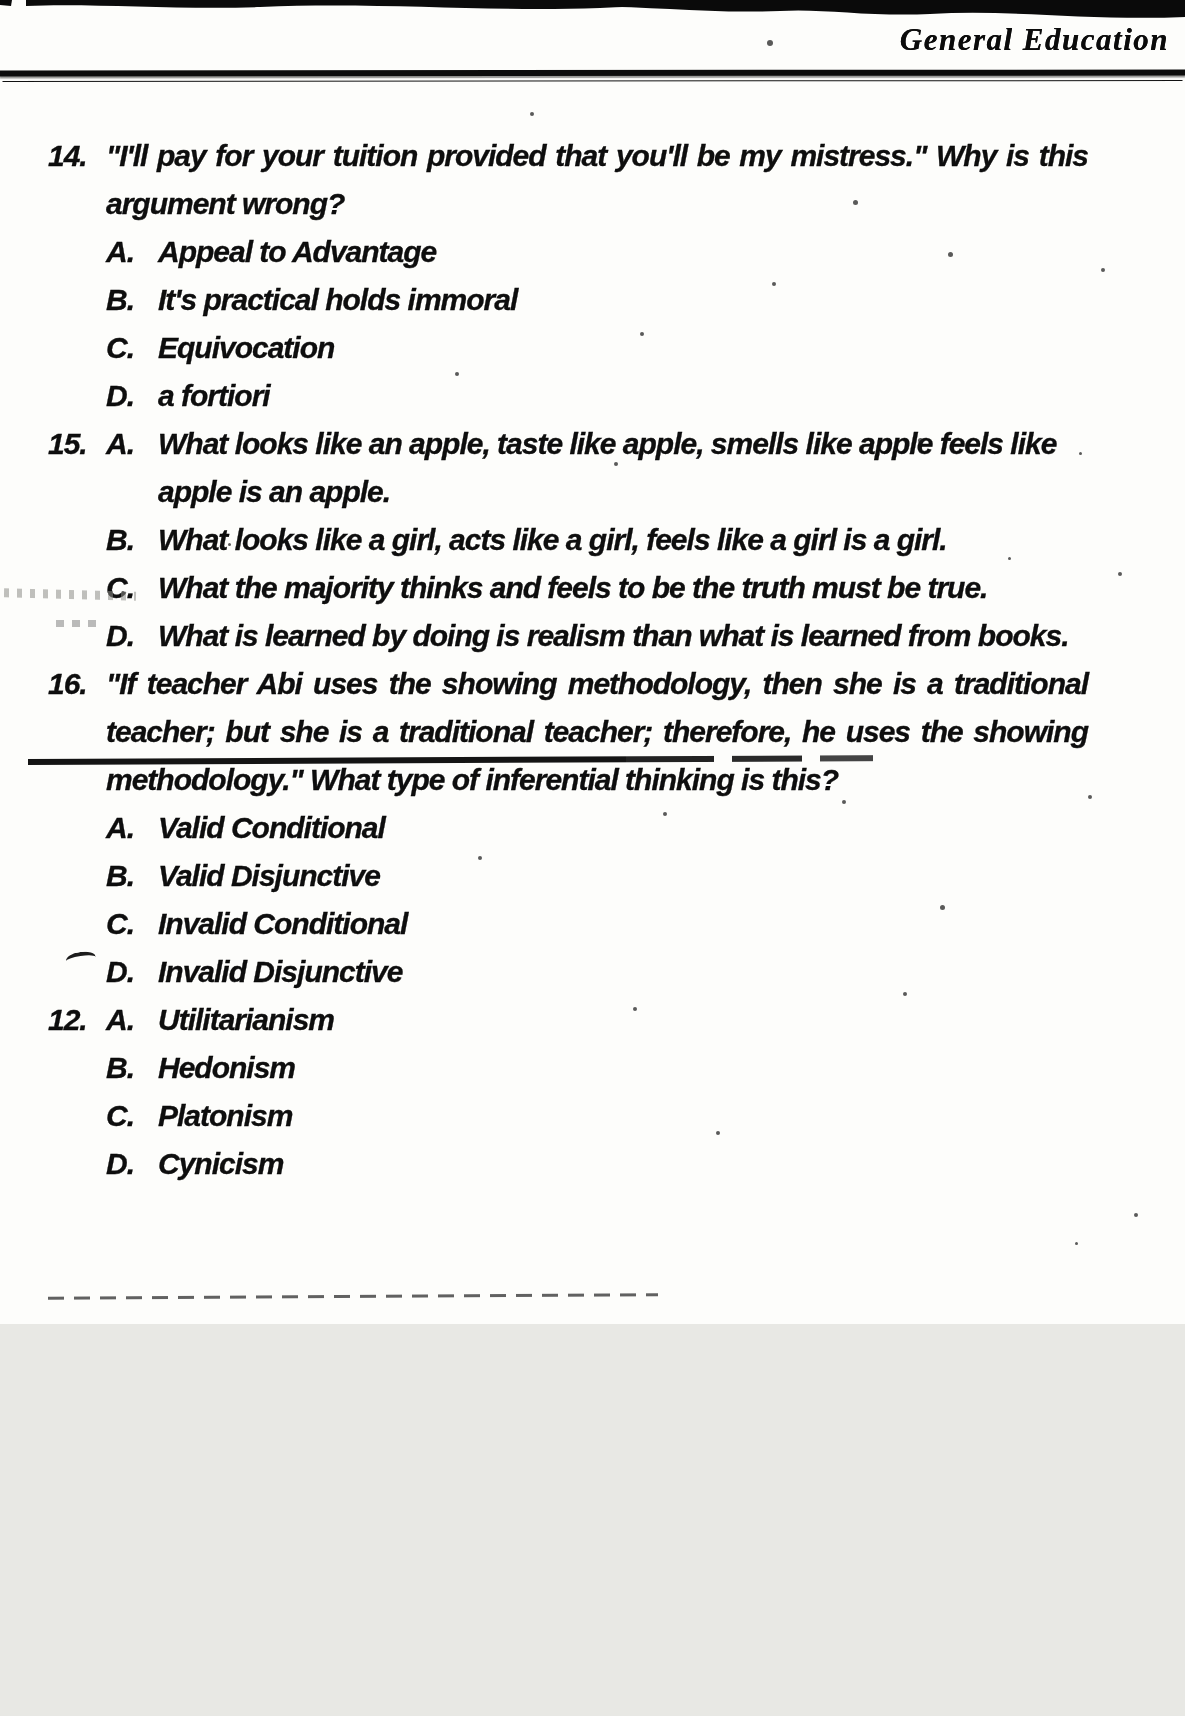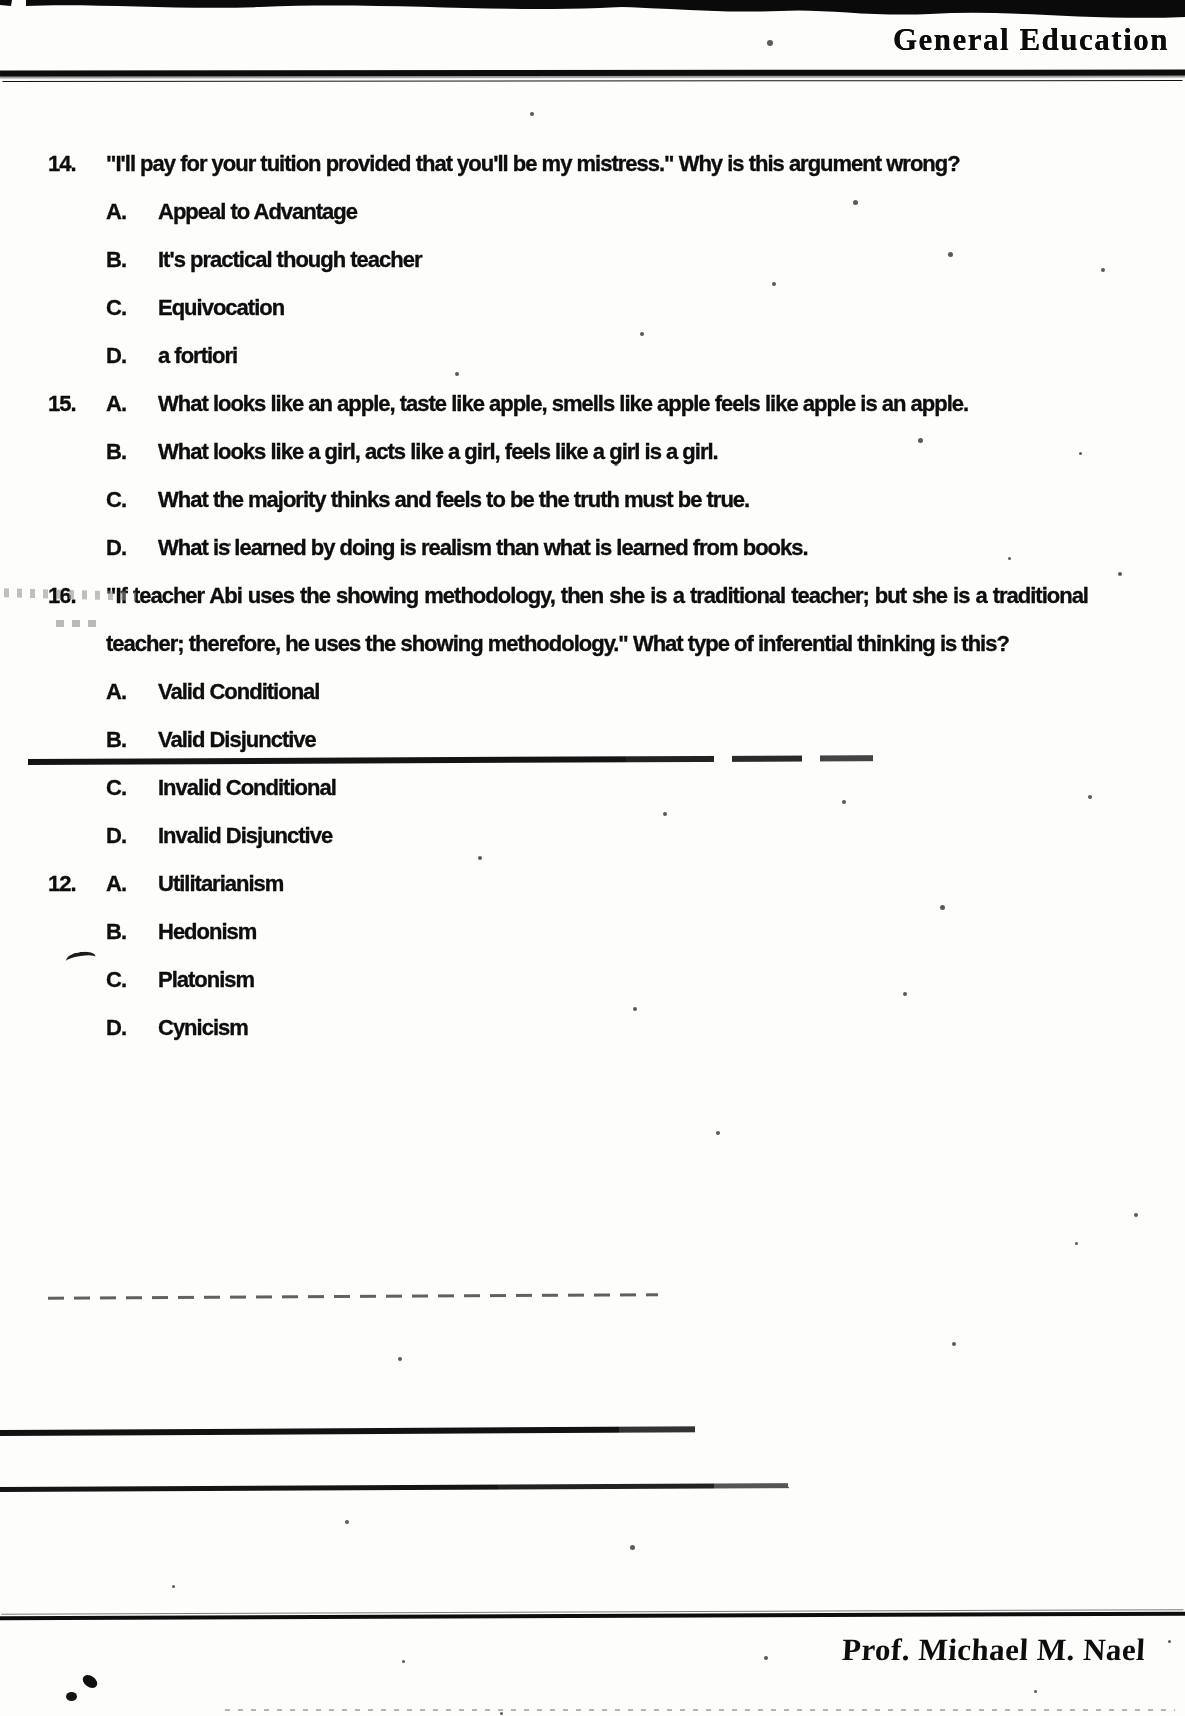--- a/index.html
+++ b/index.html
@@ -1,38 +1,39 @@
 <!DOCTYPE html>
 <html><head>
 <meta charset="utf-8">
 <style>
   html,body{margin:0;padding:0;background:#e8e8e4;}
   #page{
     position:relative;
-    width:1185px;height:1716px;
+    width:1185px;height:1324px;
     background:#fdfdfb;
     overflow:hidden;
     font-family:"Liberation Sans", sans-serif;
     color:#0e0e0e;
+    font-style:italic;
   }
   
   .top-bar-svg{position:absolute;top:0;left:0;width:1185px;height:24px;}
   .header-title{
     position:absolute;top:22px;right:16px;
     font-family:"Liberation Serif", serif;
     font-size:31px;font-weight:700;letter-spacing:1.5px;
     color:#0b0b0b;
     text-shadow:0 0 0.6px #222;
   }
   .rule{position:absolute;left:0;width:1185px;background:#0d0d0d;}
   .rule-h1{top:70px;height:6px;transform:rotate(-0.05deg);box-shadow:0 8px 0 -2.5px #111, 0 2px 1px rgba(0,0,0,.4);}
   
   #content{
-    position:absolute;left:48px;top:140px;width:1040px;
-    font-size:22px;line-height:48px;font-weight:700;
+    position:absolute;left:48px;top:132px;width:1040px;
+    font-size:30px;line-height:48px;font-weight:700;
     letter-spacing:-1px;
     -webkit-text-stroke:0.3px #000;
   }
   .q{position:relative;padding-left:58px;}
   .qnum{position:absolute;left:0;top:0;width:54px;}
   .qtext{text-align:justify;}
   .opt{display:flex;}
   .opt-letter{flex:0 0 52px;}
   .opt-text{flex:1;}
   
@@ -107,21 +108,21 @@
 
     <div class="q">
       <span class="qnum">14.</span>
       <div class="qtext">"I'll pay for your tuition provided that you'll be my mistress." Why is this argument wrong?</div>
       <div class="opt">
         <span class="opt-letter">A.</span>
         <span class="opt-text">Appeal to Advantage</span>
       </div>
       <div class="opt">
         <span class="opt-letter">B.</span>
-        <span class="opt-text">It's practical though teacher</span>
+        <span class="opt-text">It's practical holds immoral</span>
       </div>
       <div class="opt">
         <span class="opt-letter">C.</span>
         <span class="opt-text">Equivocation</span>
       </div>
       <div class="opt">
         <span class="opt-letter">D.</span>
         <span class="opt-text">a fortiori</span>
       </div>
     </div>

